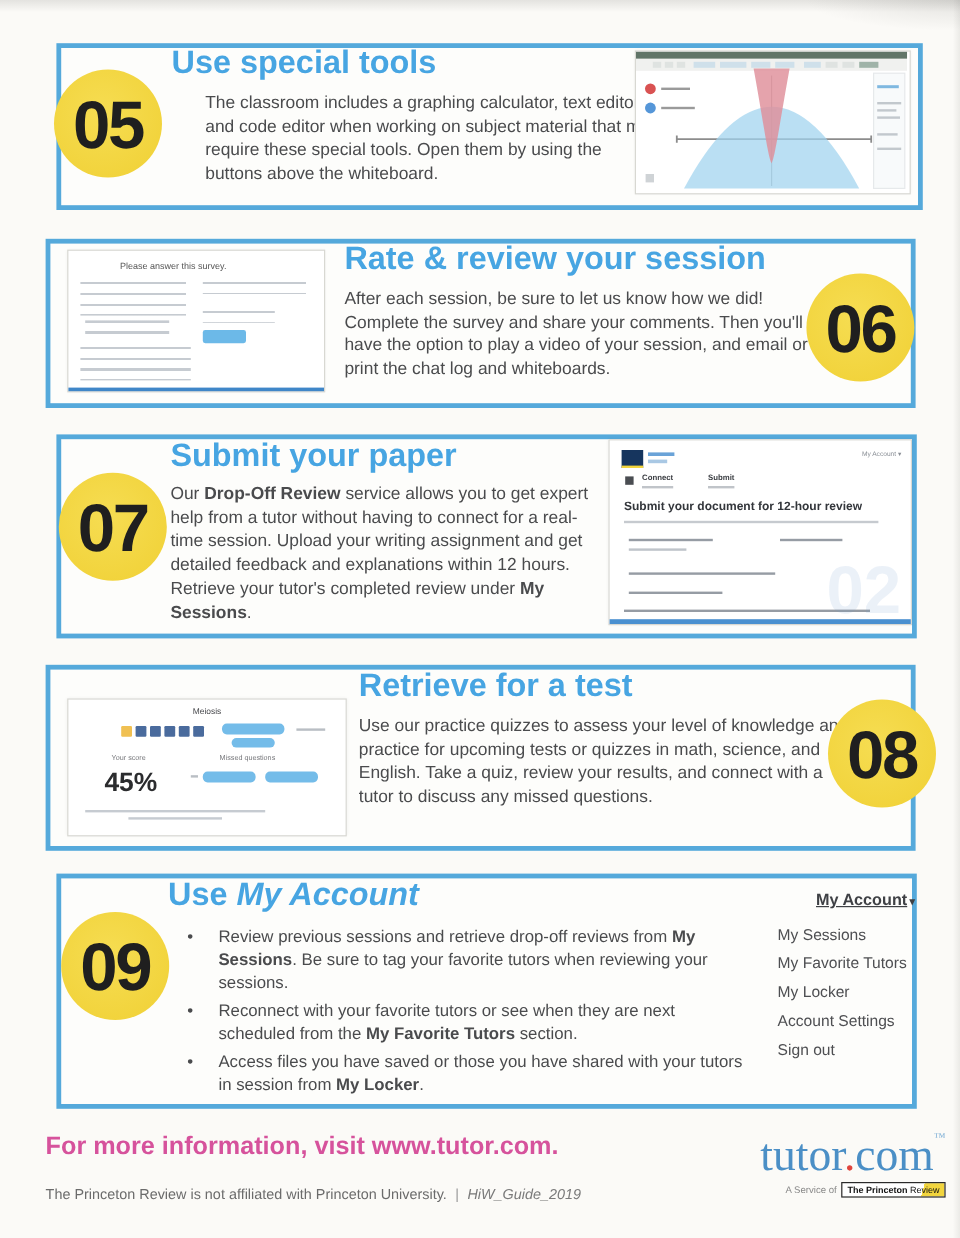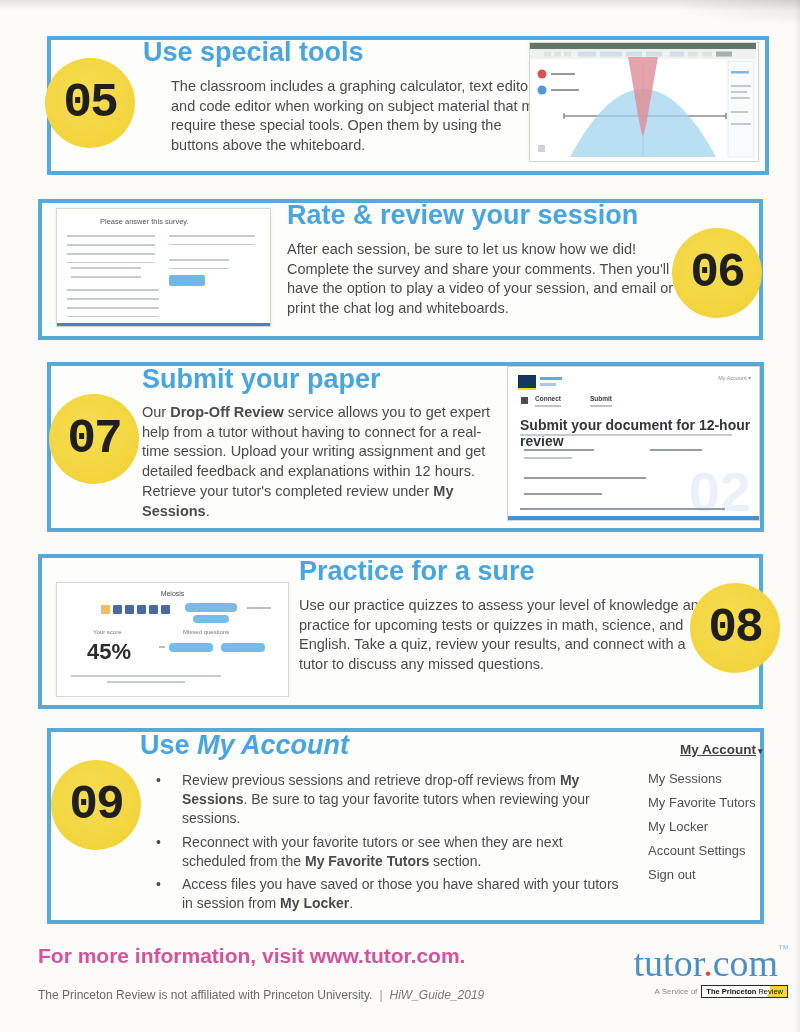--- a/index.html
+++ b/index.html
@@ -9,21 +9,21 @@
        background:linear-gradient(to bottom,rgba(120,120,115,.18),rgba(0,0,0,0));}
   .scan-corner{position:absolute;right:0;top:0;width:130px;height:26px;
        background:radial-gradient(ellipse at top right,rgba(90,90,85,.15),rgba(0,0,0,0) 70%);}
   .scan-right{position:absolute;right:0;top:0;width:6px;height:1032px;
        background:linear-gradient(to left,rgba(120,120,115,.12),rgba(0,0,0,0));}
 
   .card{position:absolute;border:4px solid #55a9db;background:#fdfdfb;}
   .badge{position:absolute;width:90px;height:90px;border-radius:50%;
        background:radial-gradient(circle at 45% 40%,#f6dd52,#f0d034);
        display:flex;align-items:center;justify-content:center;z-index:3;}
-  .badge span{font-size:48px;font-weight:800;color:#1f1f1f;letter-spacing:-2px;font-family:Liberation Mono, monospace;}
+  .badge span{font-size:56px;font-weight:800;color:#1f1f1f;letter-spacing:-2px;}
   .title{position:absolute;font-size:27px;font-weight:700;color:#47a5e2;z-index:2;white-space:nowrap;}
   .body-text{position:absolute;font-size:14.5px;line-height:1.36;color:#4a4b4d;z-index:2;}
 
   
   .s1-box{left:47px;top:36px;width:714px;height:131px;}
   .s1-circle{left:45px;top:58px;}
   .s1-title{left:143px;top:37px;}
   .s1-body{left:143px;top:77px;width:382px;margin-left:28px;}
   .s1-thumb{left:529px;top:42px;width:228px;height:118px;}
 
@@ -60,21 +60,21 @@
   .t2-btn{position:absolute;left:112px;top:66px;width:36px;height:11px;background:#6cb9e8;border-radius:2px;}
   .t2-bar{position:absolute;left:0;right:0;bottom:0;height:3px;background:#3f86c8;}
 
   .t3-logo1{position:absolute;left:10px;top:8px;width:18px;height:13px;background:#16355e;border-bottom:2px solid #f2d53e;}
   .t3-logo2a{position:absolute;left:32px;top:10px;width:22px;height:3px;background:#6aa3d8;}
   .t3-logo2b{position:absolute;left:32px;top:16px;width:16px;height:3px;background:#a9c8e4;}
   .t3-acct{position:absolute;right:8px;top:8px;font-size:5.5px;color:#8a8f96;}
   .t3-homeicon{position:absolute;left:13px;top:30px;width:7px;height:7px;background:#4a4d52;}
   .t3-nav{position:absolute;top:28px;font-size:6.5px;font-weight:700;color:#3a3d42;}
   .t3-navsub{position:absolute;top:38px;height:2px;background:#c0c4c9;}
-  .t3-head{position:absolute;left:12px;top:50px;font-size:14px;font-weight:700;color:#33363b;}
+  .t3-head{position:absolute;left:12px;top:50px;font-size:10px;font-weight:700;color:#33363b;}
   .t3-para{position:absolute;left:12px;top:67px;width:212px;height:2px;background:#c6cacf;}
   .t3-lab{position:absolute;height:2px;background:#969ca4;}
   .t3-val{position:absolute;height:2px;background:#bfc4ca;}
   .t3-wm{position:absolute;right:8px;top:92px;font-size:56px;font-weight:800;color:rgba(110,155,205,.14);}
   .t3-bar{position:absolute;left:0;right:0;bottom:0;height:4px;background:#4a90d0;}
 
   .t4-title{position:absolute;left:0;right:0;top:7px;text-align:center;font-size:7px;color:#47484c;}
   .t4-squares{position:absolute;left:44px;top:22px;display:flex;gap:3px;}
   .t4-squares i{display:block;width:9px;height:9px;border-radius:1px;}
   .t4-pill{position:absolute;background:#74bce9;border-radius:4px;}
@@ -223,21 +223,21 @@
   <div class="t4-dash" style="left:190px;top:24px;width:24px;"></div>
   <div class="t4-lab" style="left:36px;top:46px;">Your score</div>
   <div class="t4-score">45%</div>
   <div class="t4-lab" style="left:126px;top:46px;">Missed questions</div>
   <div class="t4-pill" style="left:112px;top:60px;width:44px;height:9px;"></div>
   <div class="t4-pill" style="left:164px;top:60px;width:44px;height:9px;"></div>
   <div class="t4-dash" style="left:102px;top:63px;width:6px;"></div>
   <div class="t4-cap"></div>
   <div class="t4-cap2"></div>
 </div>
-<div class="title s4-title"><span>Practice for a sure</span></div>
+<div class="title s4-title"><span>Retrieve for a test</span></div>
 <div class="body-text s4-body"><span>Use our practice quizzes to assess your level of knowledge and practice for upcoming tests or quizzes in math, science, and English. Take a quiz, review your results, and connect with a tutor to discuss any missed questions.</span></div>
 
 <div class="card s5-box"></div>
 <div class="badge s5-circle">
   <span>09</span>
 </div>
 <div class="title s5-title"><span>Use </span><span style="font-style: italic;">My Account</span></div>
 <div class="body-text s5-bullets" style="position:absolute;">
   <div class="bullet-item">
     <span class="bullet-dot">•</span>

